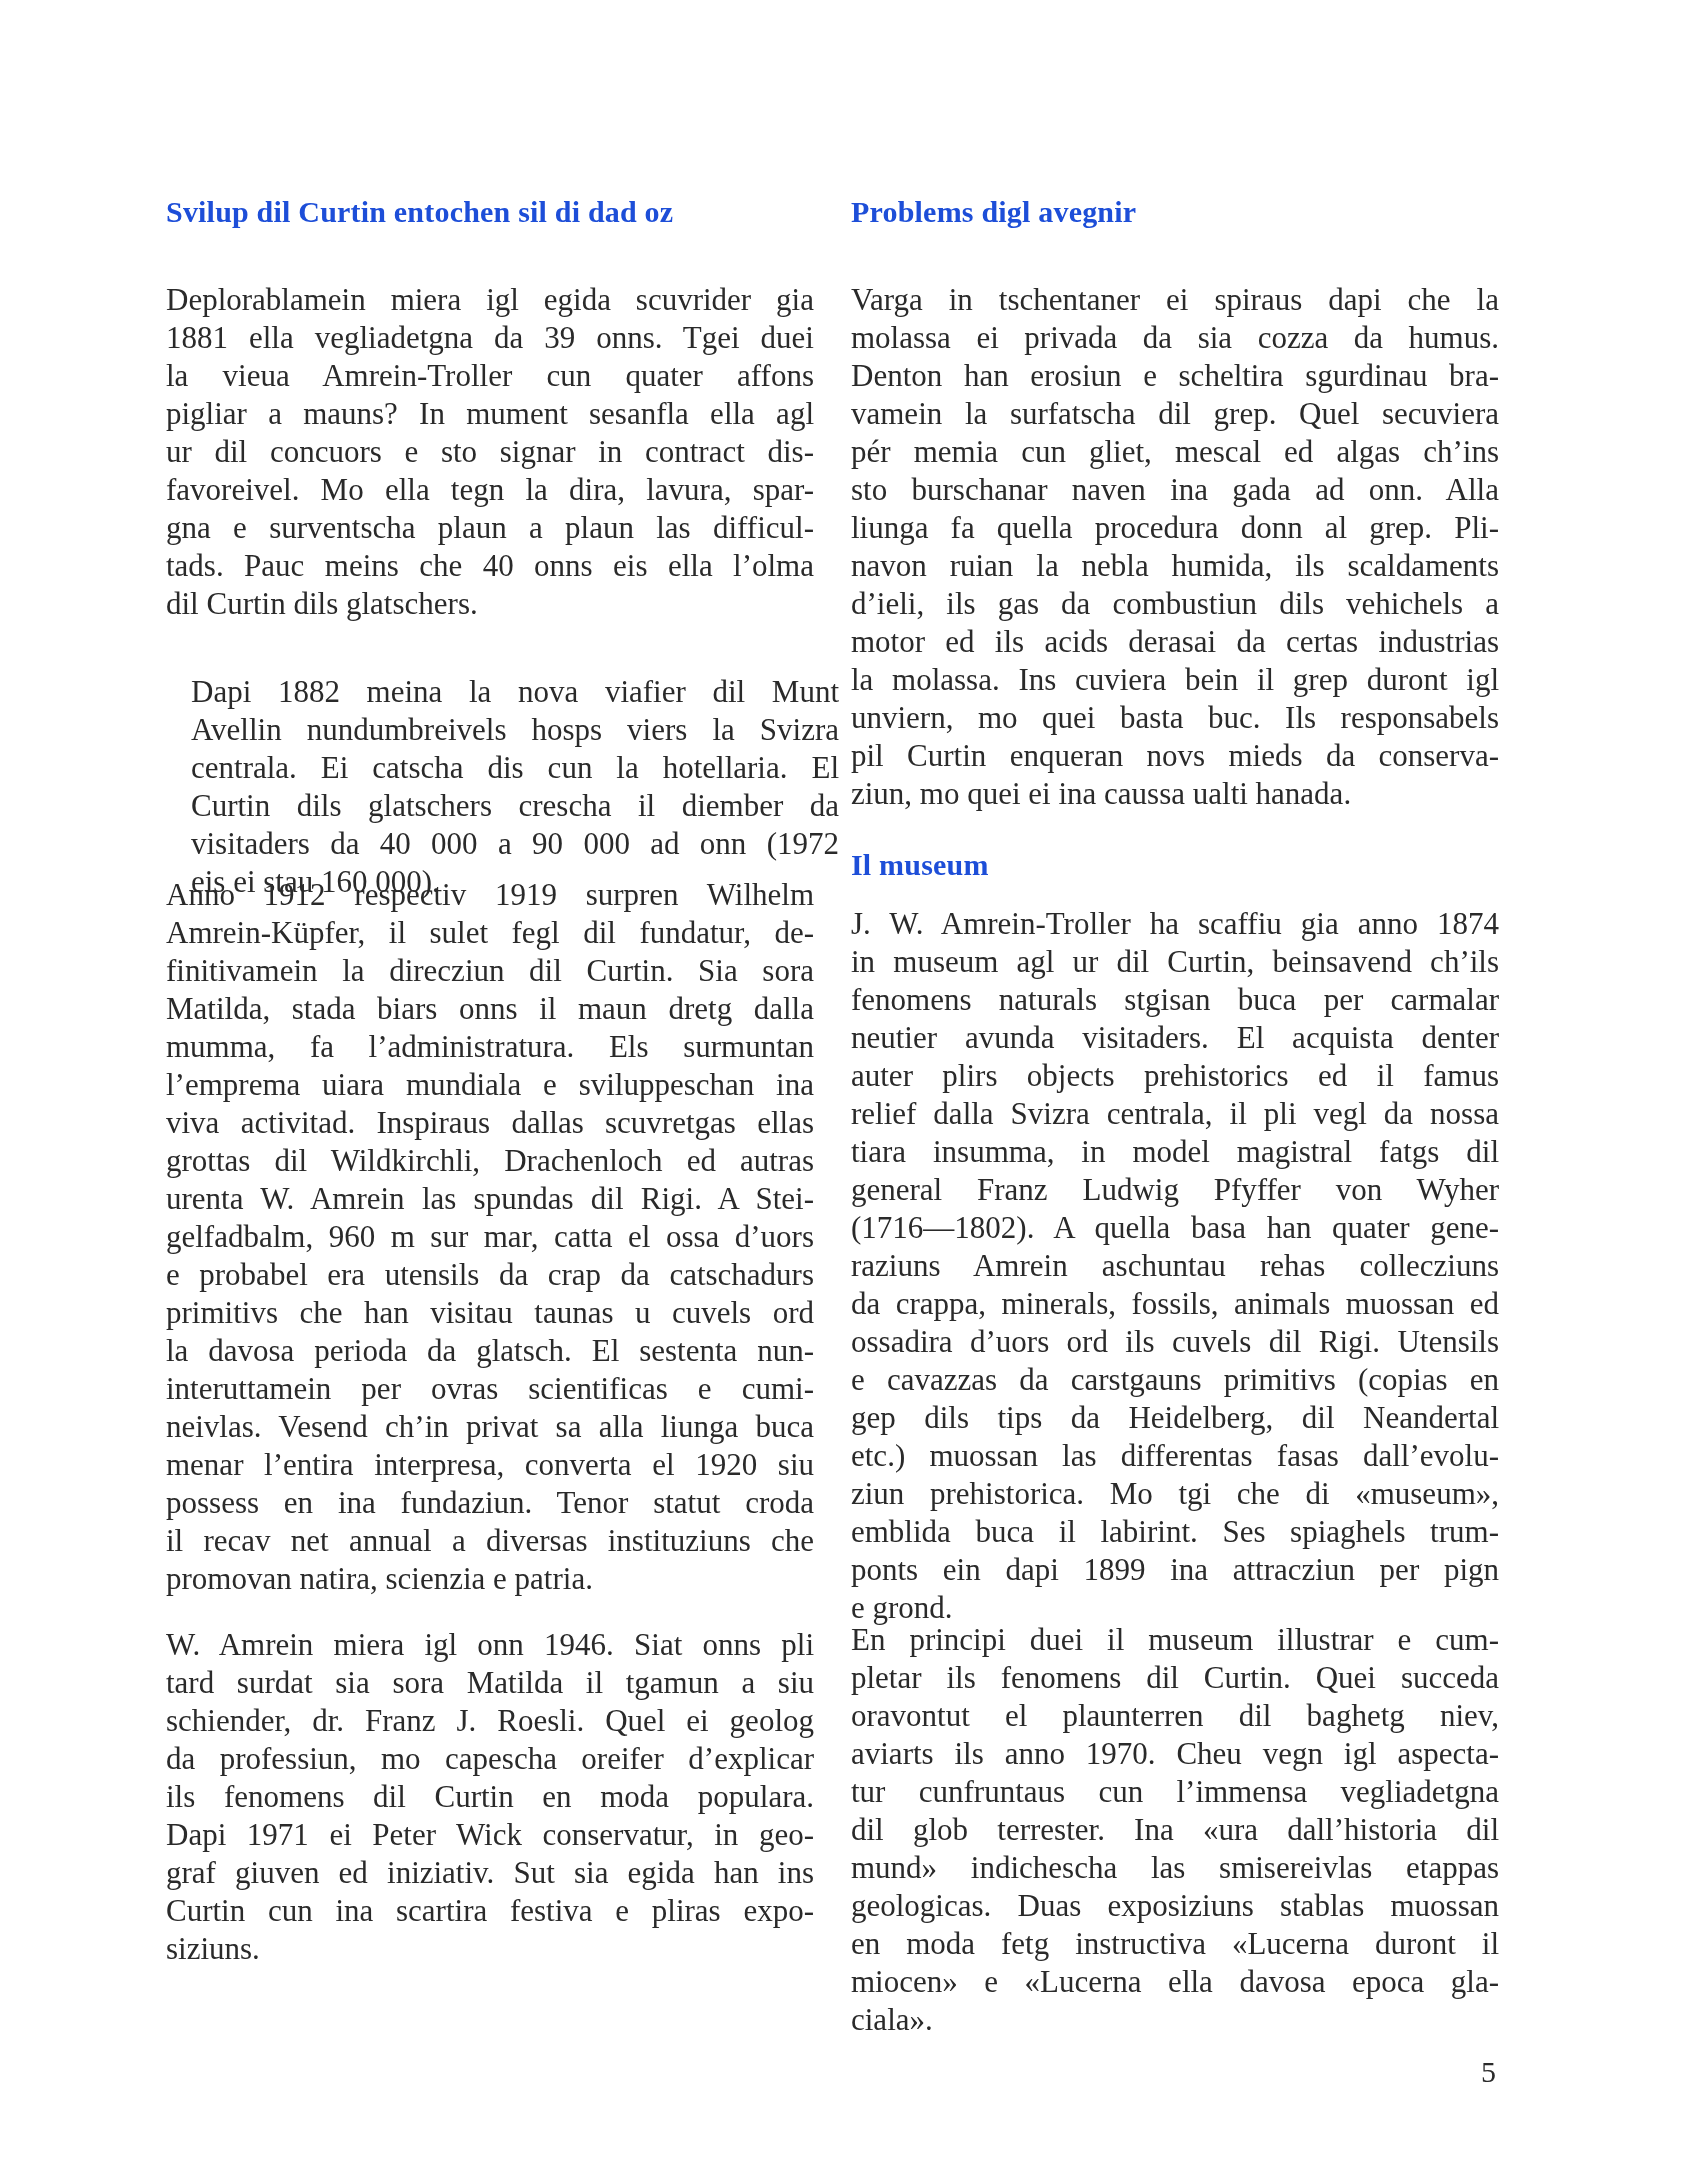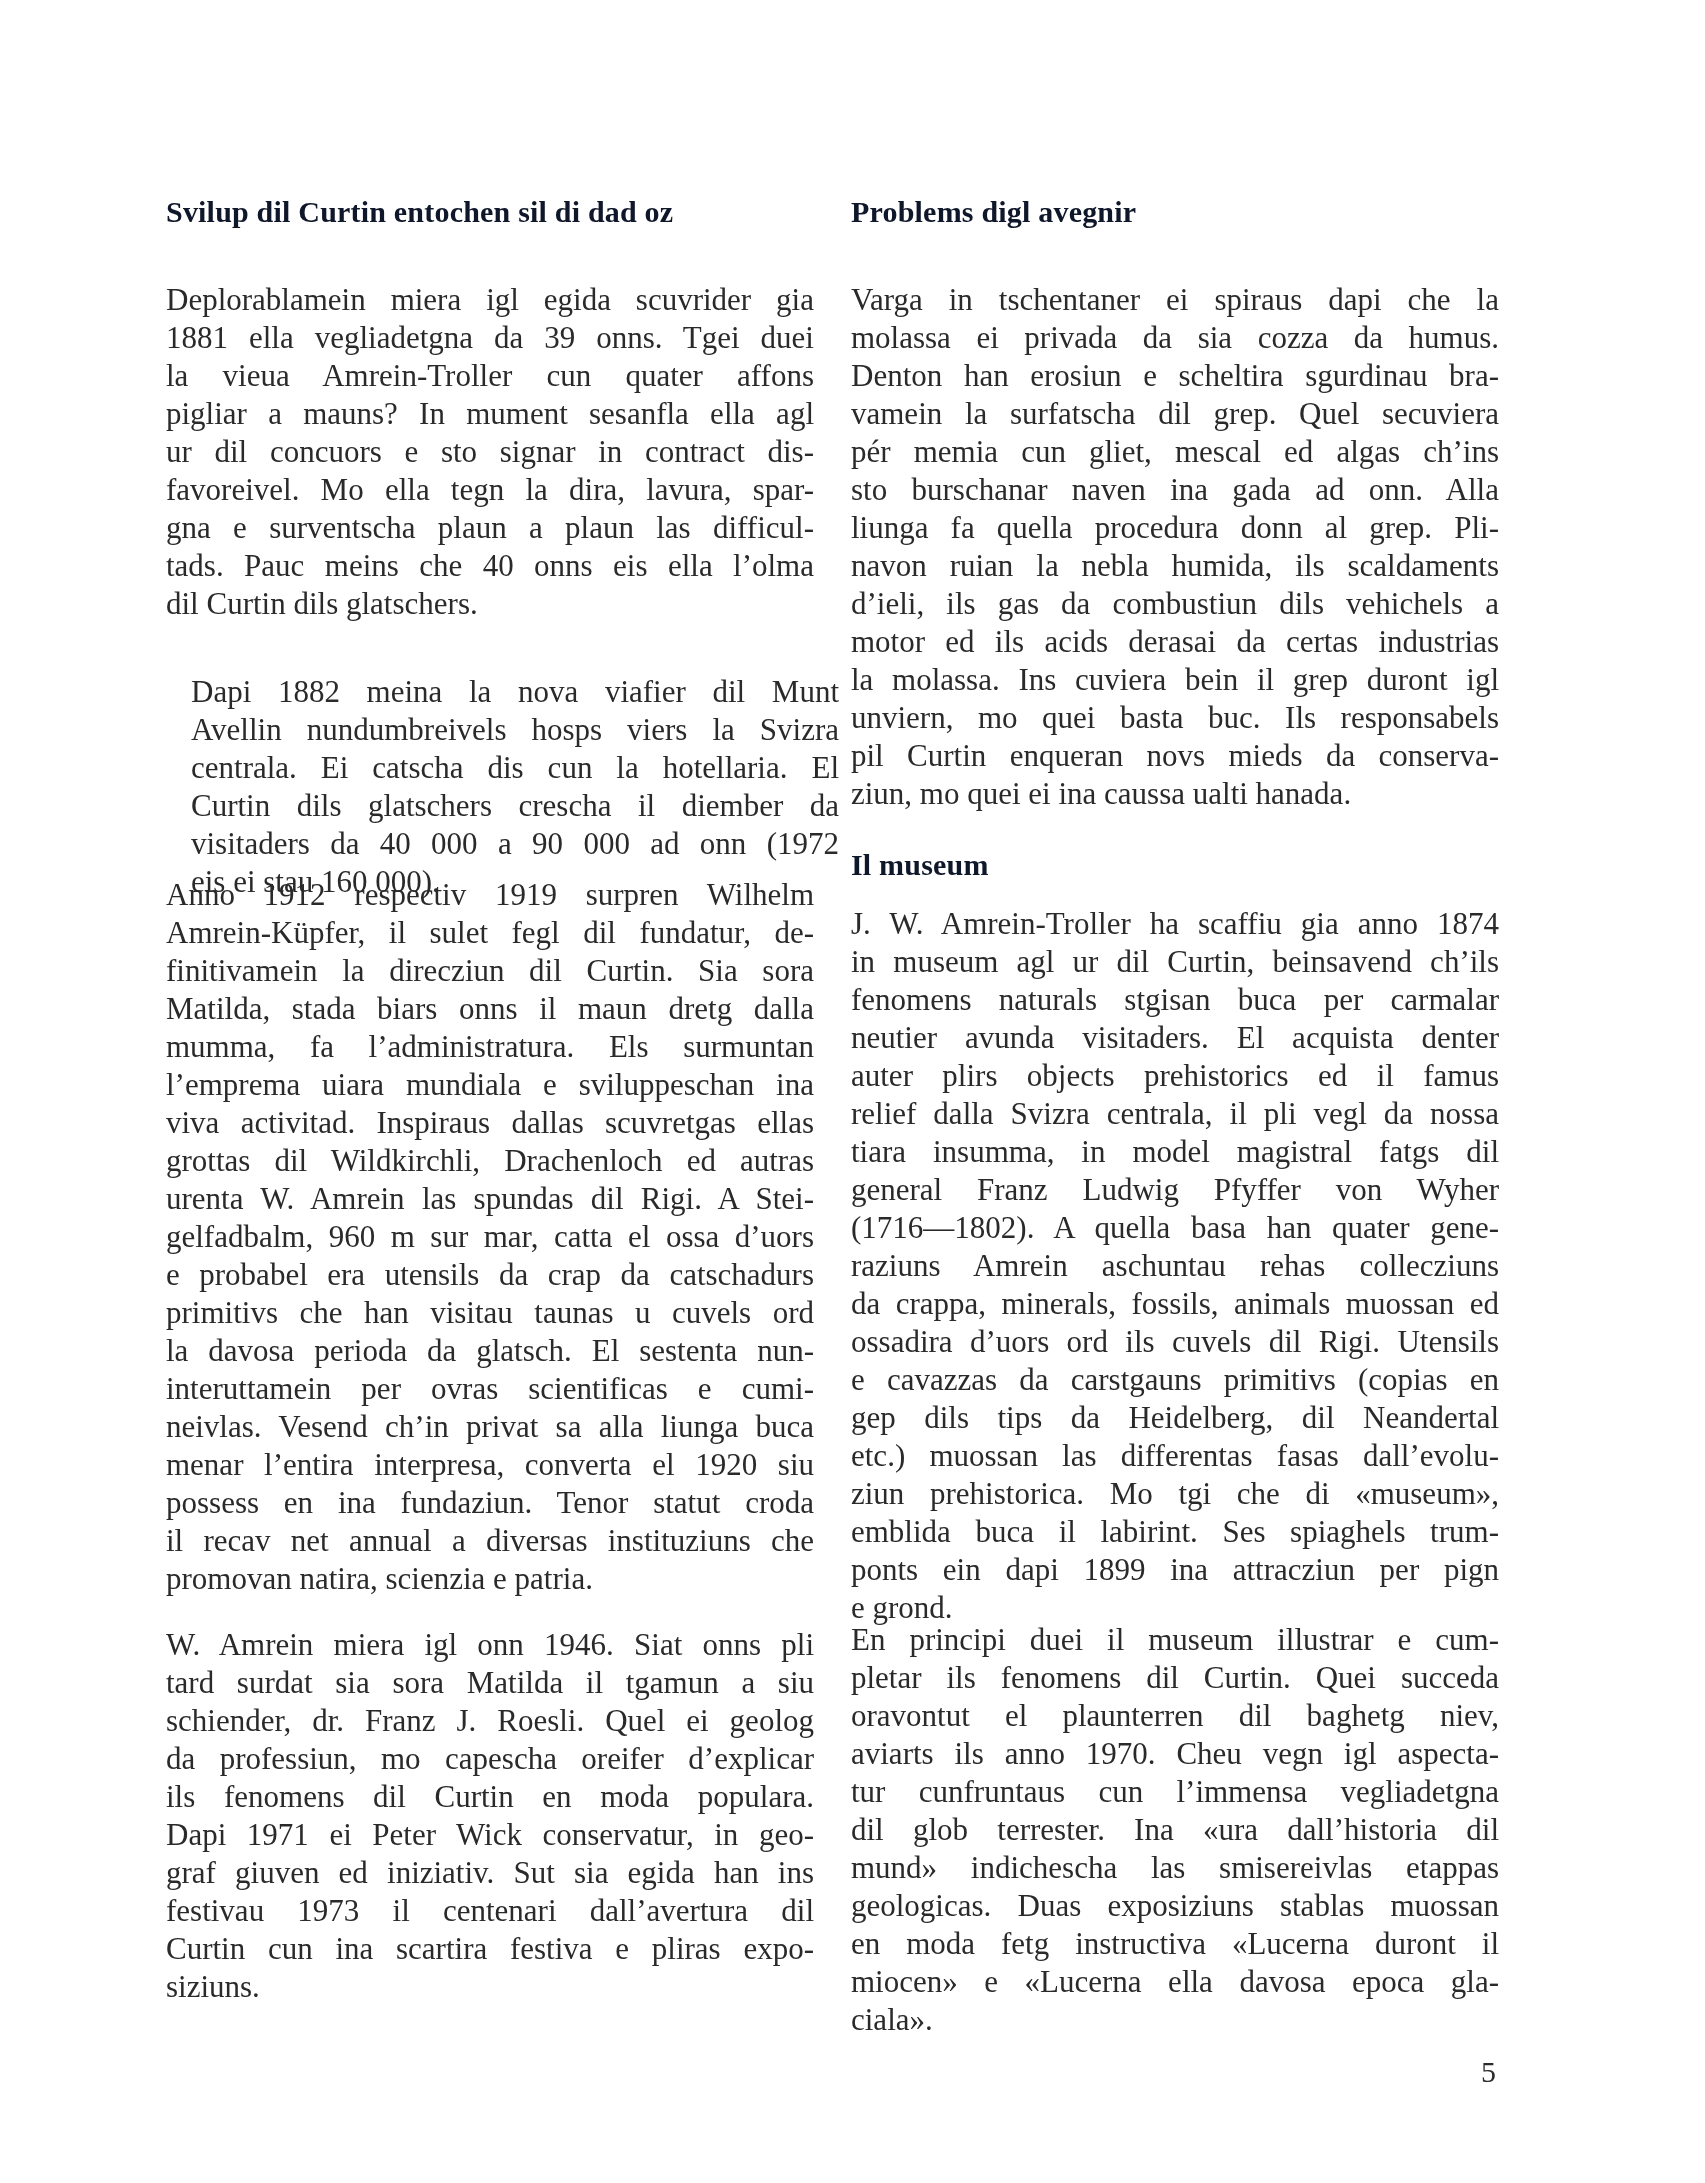--- a/index.html
+++ b/index.html
@@ -1,21 +1,21 @@
 <!DOCTYPE html>
 <html style="font-size:12px"><head>
 <meta charset="utf-8">
 <style>
   html, body { margin: 0; padding: 0; background: #ffffff; }
   body { width: 1706px; height: 2183px; position: relative; overflow: hidden;
          font-family: "Liberation Serif", "DejaVu Serif", serif; color: #2a2a2a; }
   .col { position: absolute; top: 0; width: 648px; }
   .col.left { left: 166px; }
   .col.right { left: 851px; }
-  h2 { position: absolute; margin: 0; font-size: 30px; font-weight: bold; letter-spacing: 0.2px; color: #0f172a; white-space: nowrap; }
+  h2 { position: absolute; margin: 0; font-size: 30px; font-weight: bold; letter-spacing: 0.2px; color: #1d4ed8; white-space: nowrap; }
   .para { position: absolute; margin: 0; font-size: 31px; line-height: 38px; text-align: justify; hyphens: manual; }
   .line { display: block; text-align: justify; text-align-last: justify; white-space: nowrap; height: 38px; }
   .line.last { text-align-last: left; }
   .pagenum { position: absolute; left: 1481px; top: 2055px; font-size: 30px; }
 </style>
 </head>
 <body>
 
 <div class="col left">
   <h2 style="top:195px;">Svilup dil Curtin entochen sil di dad oz</h2>
@@ -60,21 +60,20 @@
       <span class="line last">promovan natira, scienzia e patria.</span>
     </div>
   <div class="para" style="top: 1626px; width: 648px;">
       <span class="line">W. Amrein miera igl onn 1946. Siat onns pli</span>
       <span class="line">tard surdat sia sora Matilda il tgamun a siu</span>
       <span class="line">schiender, dr. Franz J. Roesli. Quel ei geolog</span>
       <span class="line">da professiun, mo capescha oreifer d’explicar</span>
       <span class="line">ils fenomens dil Curtin en moda populara.</span>
       <span class="line">Dapi 1971 ei Peter Wick conservatur, in geo-</span>
       <span class="line">graf giuven ed iniziativ. Sut sia egida han ins</span>
-      <span class="line">festivau 1973 il centenari dall’avertura dil</span>
       <span class="line">Curtin cun ina scartira festiva e pliras expo-</span>
       <span class="line last">siziuns.</span>
     </div>
 </div>
 
 <div class="col right">
   <h2 style="top:195px;">Problems digl avegnir</h2>
   <div class="para" style="top: 281px; width: 648px;">
       <span class="line">Varga in tschentaner ei spiraus dapi che la</span>
       <span class="line">molassa ei privada da sia cozza da humus.</span>

